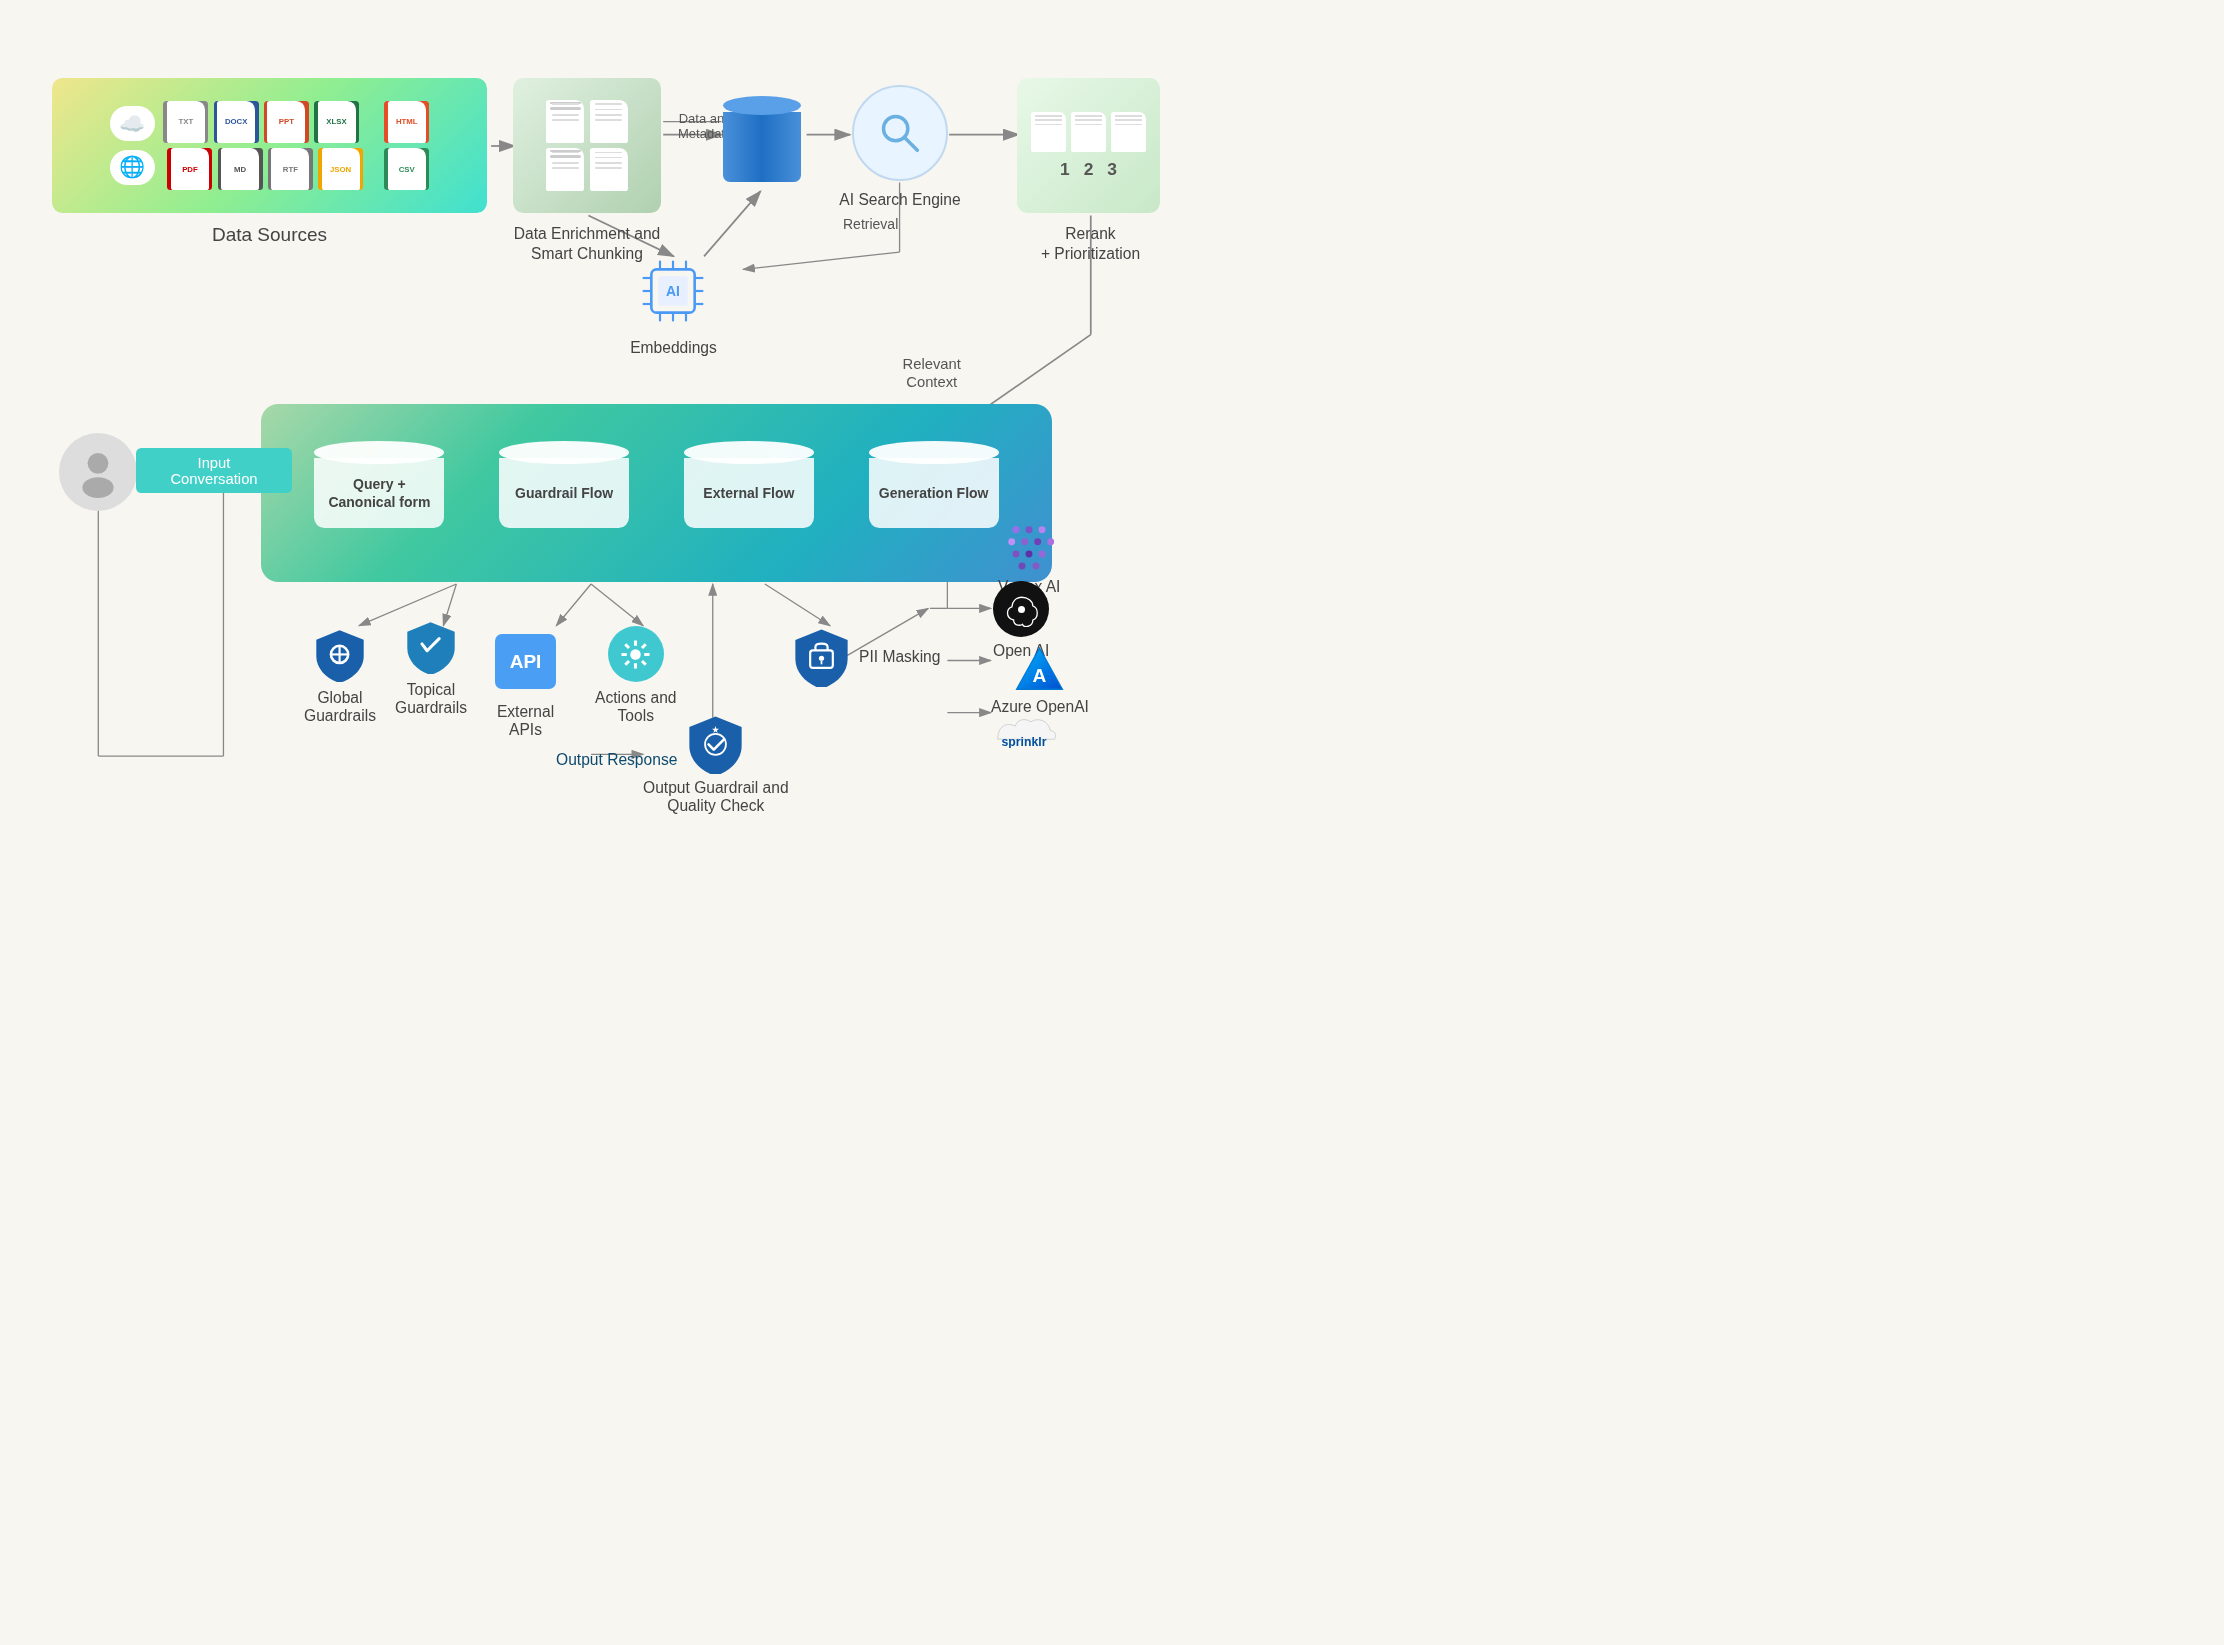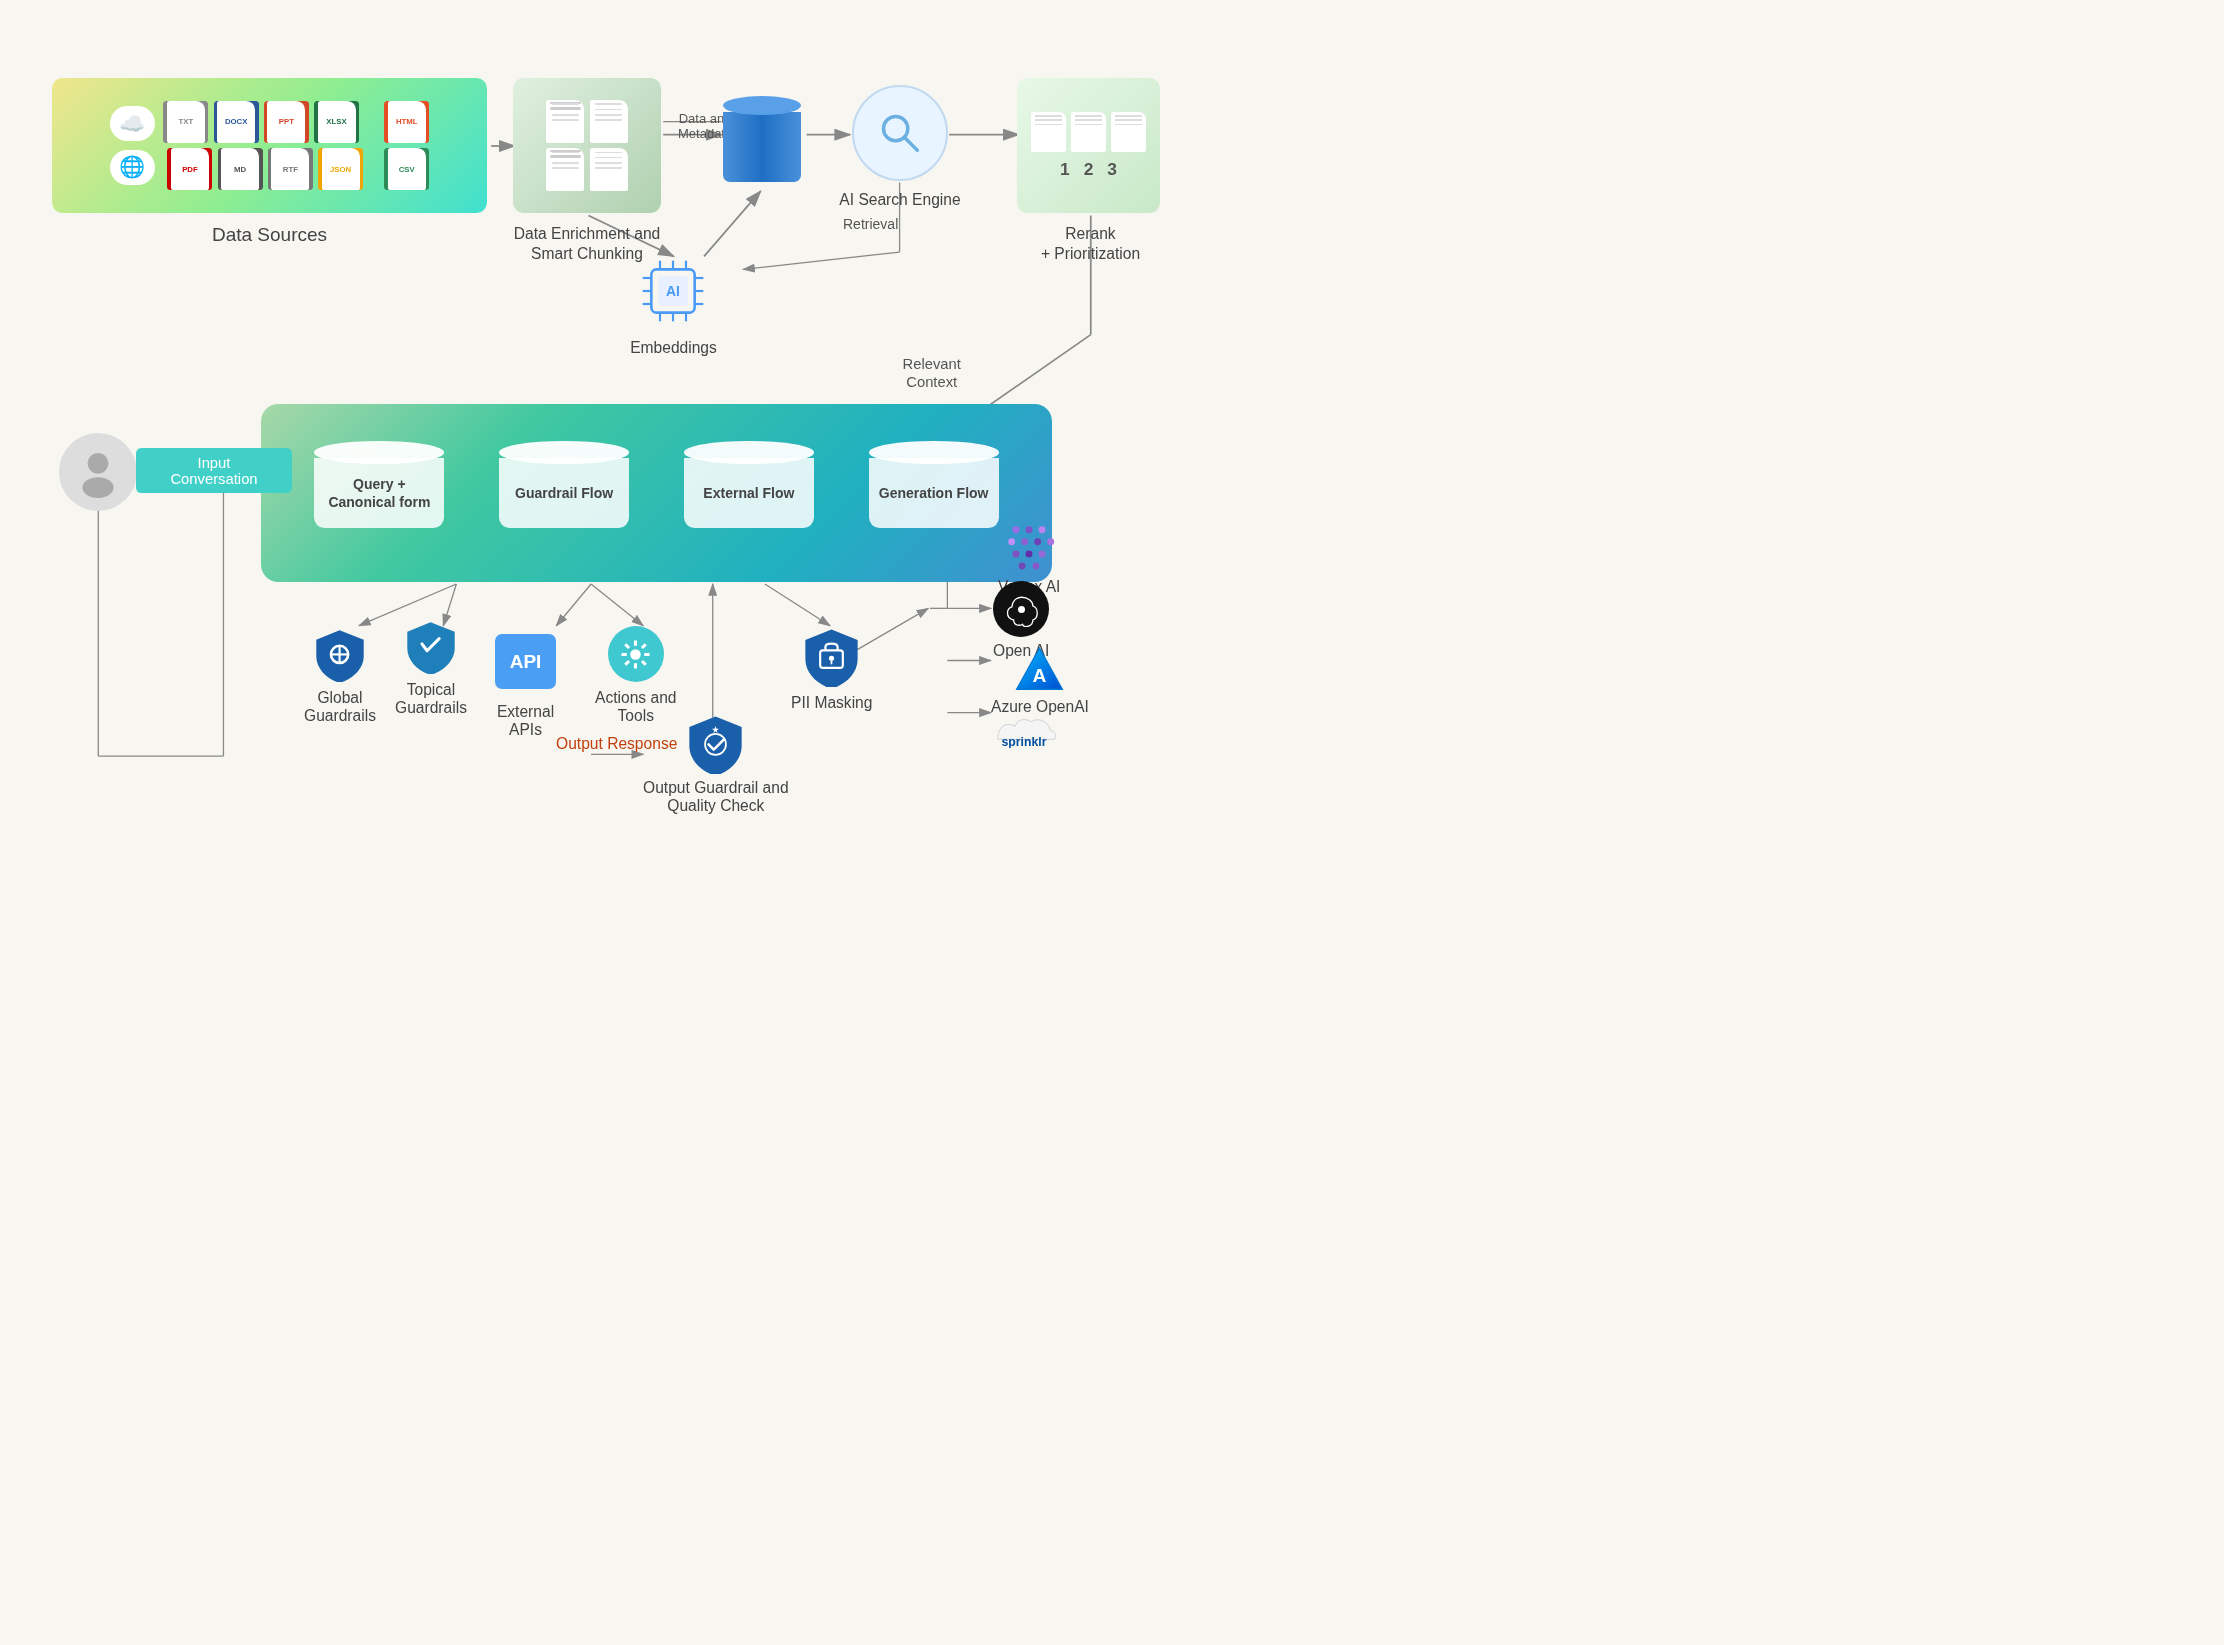--- a/index.html
+++ b/index.html
@@ -385,32 +385,32 @@
       align-items: center;
       justify-content: center;
     }
 
     
     .pii-shield {
       position: absolute;
       left: 791px;
       top: 626px;
       display: flex;
-      flex-direction: column;
+      flex-direction: row;
       align-items: center;
       gap: 7px;
     }
 
     
     .output-response-label {
       position: absolute;
       left: 556px;
-      top: 735px;
+      top: 751px;
       font-size: 15.6px;
-      color: #c2410c;
+      color: #0c4a6e;
     }
 
     
     .output-guardrail {
       position: absolute;
       left: 643px;
       top: 713px;
       display: flex;
       flex-direction: column;
       align-items: center;

